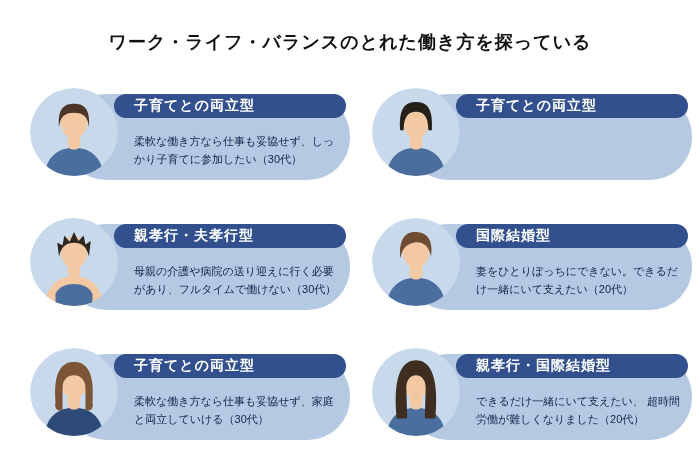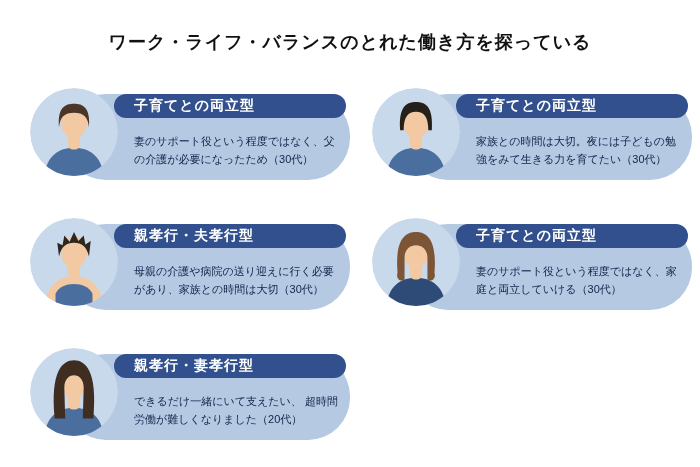--- a/index.html
+++ b/index.html
@@ -91,102 +91,120 @@
 
 <div class="canvas">
 
   <div class="page-title">ワーク・ライフ・バランスのとれた働き方を探っている</div>
 
   <div class="grid">
 
     <div class="card">
       <div class="bubble"></div>
       <div class="badge">子育てとの両立型</div>
-      <div class="desc">妻のサポート役という程度ではなく、父の介護が必要になったため（30代）</div>
+      <div class="desc">柔軟な働き方なら仕事も妥協せず、しっかり子育てに参加したい（30代）</div>
       <svg class="avatar" viewBox="0 0 100 100">
         <defs>
             <clipPath id="clip1">
               <circle cx="50" cy="50" r="50"></circle>
             </clipPath>
           </defs>
         <g clip-path="url(#clip1)">
           <circle cx="50" cy="50" r="50" fill="#c9d9ec"></circle>
           <path d="M16,102 C18,78 32,68 50,68 C68,68 82,78 84,102 Z" fill="#4a6e9e"></path>
           <rect x="43" y="50" width="14" height="20" rx="6" fill="#f2c9a2"></rect>
           <ellipse cx="50" cy="39" rx="15" ry="18" fill="#f2c9a2"></ellipse>
           <path d="M33,45 C31,22 40,18 50,18 C60,18 69,22 67,45 C66,33 61,28 50,28 C39,28 34,33 33,45 Z" fill="#4a3527"></path>
         </g>
       </svg>
     </div>
 
     <div class="card">
       <div class="bubble"></div>
       <div class="badge">子育てとの両立型</div>
-      <div class="desc">家族との時間は大切。夜には子どもの勉強をみて生きる力を育てたい（30代）</div>
       <svg class="avatar" viewBox="0 0 100 100">
         <defs>
             <clipPath id="clip2">
               <circle cx="50" cy="50" r="50"></circle>
             </clipPath>
           </defs>
         <g clip-path="url(#clip2)">
           <circle cx="50" cy="50" r="50" fill="#c9d9ec"></circle>
           <path d="M16,102 C18,78 32,68 50,68 C68,68 82,78 84,102 Z" fill="#4a6e9e"></path>
           <rect x="43" y="50" width="14" height="20" rx="6" fill="#f2c9a2"></rect>
           <ellipse cx="50" cy="39" rx="15" ry="18" fill="#f2c9a2"></ellipse>
           <path d="M32,48 C30,20 40,16 50,16 C60,16 70,20 68,48 L64,48 C64,33 59,27 50,27 C41,27 36,33 36,48 Z" fill="#26201b"></path>
         </g>
       </svg>
     </div>
 
     <div class="card">
       <div class="bubble"></div>
       <div class="badge">親孝行・夫孝行型</div>
-      <div class="desc">母親の介護や病院の送り迎えに行く必要があり、家族との時間は大切（30代）</div>
+      <div class="desc">母親の介護や病院の送り迎えに行く必要があり、フルタイムで働けない（30代）</div>
       <svg class="avatar" viewBox="0 0 100 100">
         <defs>
             <clipPath id="clip3">
               <circle cx="50" cy="50" r="50"></circle>
             </clipPath>
           </defs>
         <g clip-path="url(#clip3)">
           <circle cx="50" cy="50" r="50" fill="#c9d9ec"></circle>
           <path d="M16,102 C18,78 32,66 50,66 C68,66 82,78 84,102 Z" fill="#f2c9a2"></path>
           <path d="M29,102 L29,86 C33,78 41,75 50,75 C59,75 67,78 71,86 L71,102 Z" fill="#4a6e9e"></path>
           <rect x="43" y="50" width="14" height="18" rx="6" fill="#f2c9a2"></rect>
           <ellipse cx="50" cy="39" rx="15" ry="18" fill="#f2c9a2"></ellipse>
           <path d="M33,44 L31,28 L37,31 L39,20 L45,27 L50,16 L55,26 L61,20 L63,30 L69,26 L67,44 C65,33 59,28 50,28 C41,28 35,33 33,44 Z" fill="#2e2720"></path>
         </g>
       </svg>
     </div>
 
+    <div class="card">
+      <div class="bubble"></div>
+      <div class="badge">国際結婚型</div>
+      <div class="desc">妻をひとりぼっちにできない。できるだけ一緒にいて支えたい（20代）</div>
+      <svg class="avatar" viewBox="0 0 100 100">
+        <defs>
+            <clipPath id="clip4">
+              <circle cx="50" cy="50" r="50"></circle>
+            </clipPath>
+          </defs>
+        <g clip-path="url(#clip4)">
+          <circle cx="50" cy="50" r="50" fill="#c9d9ec"></circle>
+          <path d="M16,102 C18,78 32,68 50,68 C68,68 82,78 84,102 Z" fill="#4a6e9e"></path>
+          <rect x="43" y="50" width="14" height="20" rx="6" fill="#f2c9a2"></rect>
+          <ellipse cx="50" cy="39" rx="15" ry="18" fill="#f2c9a2"></ellipse>
+          <path d="M32,46 C30,20 41,15 51,16 C62,17 70,24 67,44 C65,31 57,26 47,28 C38,30 34,36 32,46 Z" fill="#6f4b31"></path>
+        </g>
+      </svg>
+    </div>
 
     <div class="card">
       <div class="bubble"></div>
       <div class="badge">子育てとの両立型</div>
-      <div class="desc">妻のサポート役という程度ではなく、家庭と両立していける（30代）</div>
+      <div class="desc">柔軟な働き方なら仕事も妥協せず、家庭と両立していける（30代）</div>
       <svg class="avatar" viewBox="0 0 100 100">
         <defs>
             <clipPath id="clip5">
               <circle cx="50" cy="50" r="50"></circle>
             </clipPath>
           </defs>
         <g clip-path="url(#clip5)">
           <circle cx="50" cy="50" r="50" fill="#c9d9ec"></circle>
           <path d="M16,102 C18,78 32,68 50,68 C68,68 82,78 84,102 Z" fill="#2e4a77"></path>
           <rect x="43" y="50" width="14" height="20" rx="6" fill="#f2c9a2"></rect>
           <ellipse cx="50" cy="39" rx="15" ry="18" fill="#f2c9a2"></ellipse>
           <path d="M29,62 C26,24 38,16 50,16 C62,16 74,24 71,62 C73,69 68,73 63,70 L63,45 C63,36 57,31 50,31 C43,31 37,36 37,45 L37,70 C32,73 27,69 29,62 Z" fill="#7c5436"></path>
         </g>
       </svg>
     </div>
 
     <div class="card">
       <div class="bubble"></div>
-      <div class="badge">親孝行・妻孝行型</div>
+      <div class="badge">親孝行・国際結婚型</div>
       <div class="desc">できるだけ一緒にいて支えたい、 超時間労働が難しくなりました（20代）</div>
       <svg class="avatar" viewBox="0 0 100 100">
         <defs>
             <clipPath id="clip6">
               <circle cx="50" cy="50" r="50"></circle>
             </clipPath>
           </defs>
         <g clip-path="url(#clip6)">
           <circle cx="50" cy="50" r="50" fill="#c9d9ec"></circle>
           <path d="M16,102 C18,78 32,68 50,68 C68,68 82,78 84,102 Z" fill="#4a6e9e"></path>

